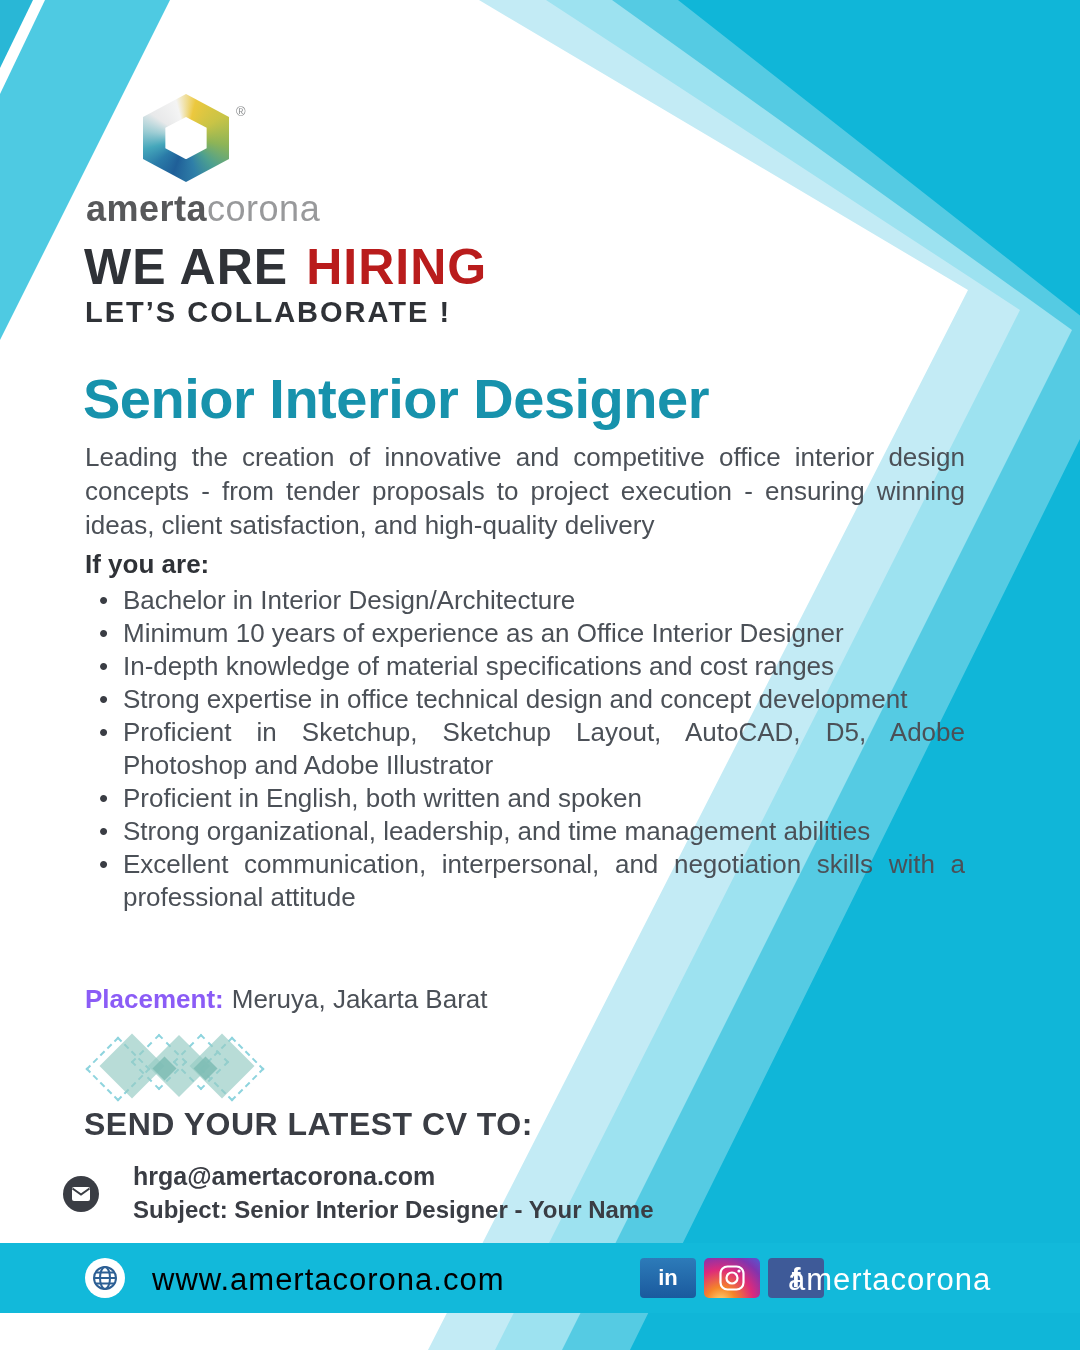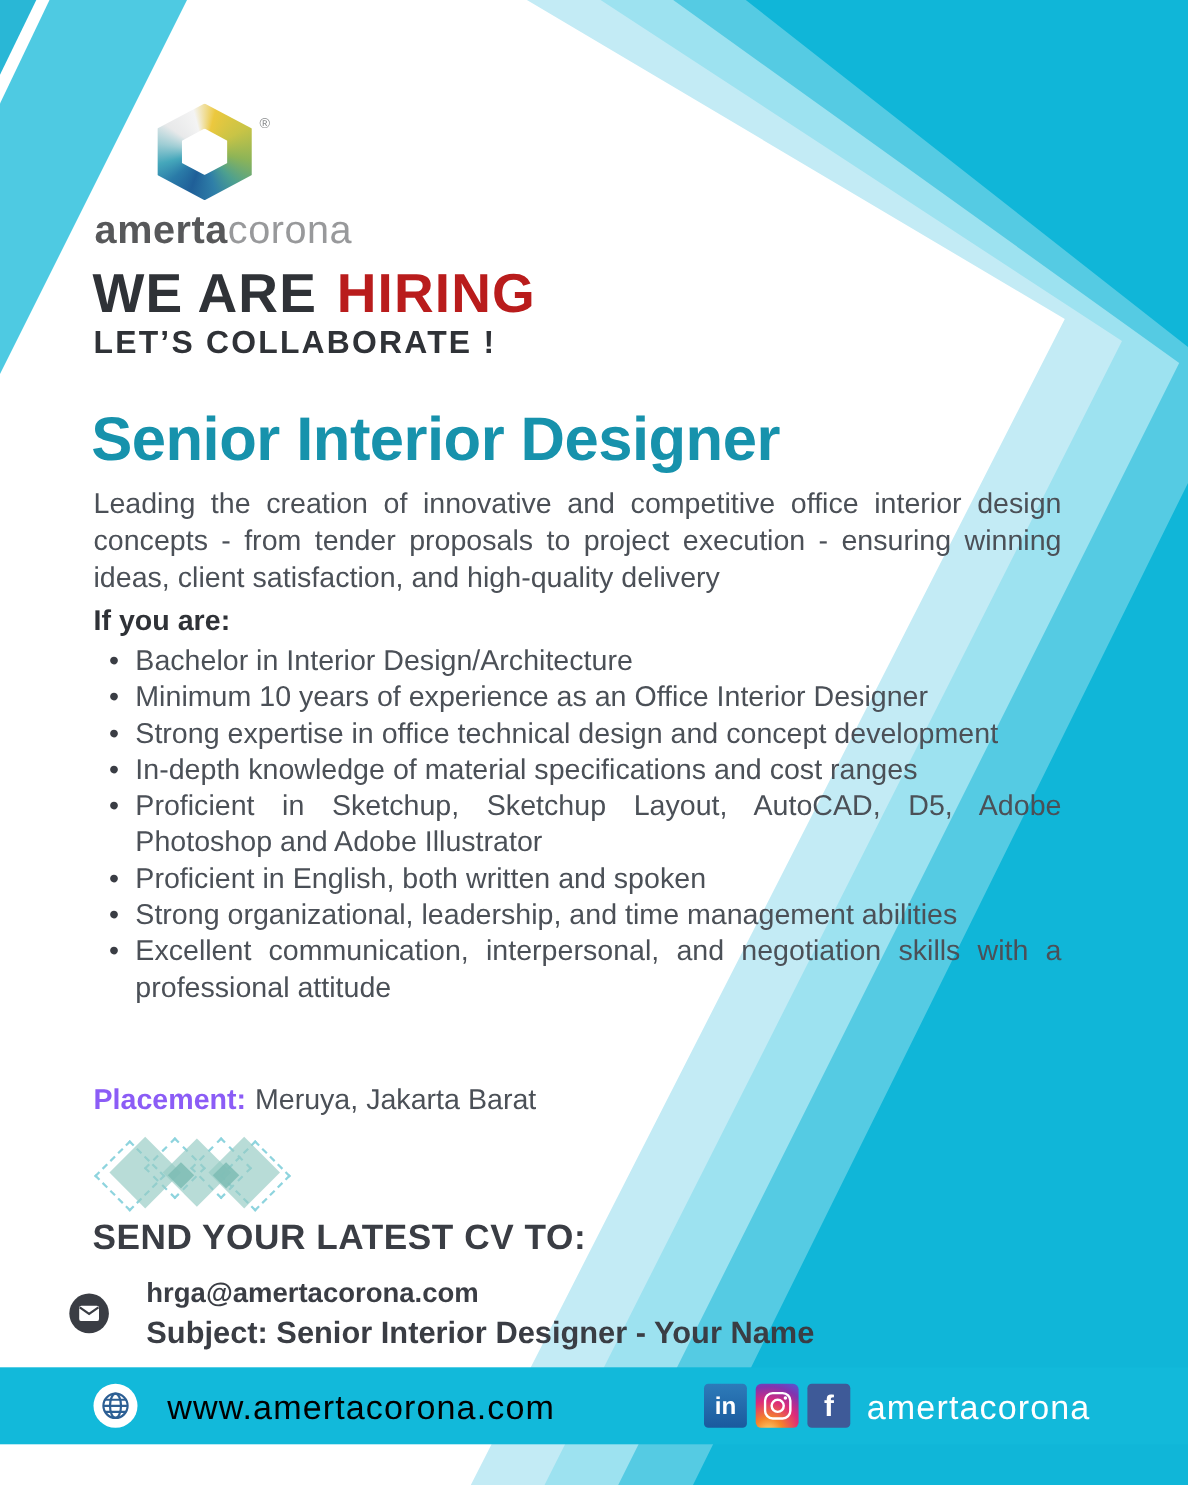--- a/index.html
+++ b/index.html
@@ -62,31 +62,31 @@
   .dia.line { border:2px dashed #8ed4de; background:transparent; }
 
   
   .cv-heading { position:absolute; left:84px; top:1106px; z-index:2;
     font-size:32px; font-weight:700; letter-spacing:.5px; color:#3a3d44; }
   .mail-badge { position:absolute; left:63px; top:1176px; width:36px; height:36px; z-index:2;
     background:#3a3d44; border-radius:50%; display:flex; align-items:center; justify-content:center; }
   .cv-email { position:absolute; left:133px; top:1162px; z-index:2;
     font-size:25px; font-weight:700; color:#3a3d44; }
   .cv-subject { position:absolute; left:133px; top:1196px; z-index:2;
-    font-size:28px; font-weight:700; color:#3a3d44; }
+    font-size:24px; font-weight:700; color:#3a3d44; }
 
   
   .footer-bar { position:absolute; left:0; top:1243px; width:1080px; height:70px;
     background:#12b9da; z-index:1; }
   .globe-badge { position:absolute; left:85px; top:1258px; width:40px; height:40px; z-index:2;
     background:#ffffff; border-radius:50%; display:flex; align-items:center; justify-content:center; }
   .site-text { position:absolute; left:152px; top:1262px; z-index:2;
     font-size:31px; font-weight:400; letter-spacing:1px; color:#000000; }
   .social { position:absolute; left:640px; top:1258px; z-index:2; display:flex; align-items:center; gap:8px; }
-  .social .sq { width:39px; height:40px; border-radius:5px; display:flex; align-items:center;
+  .social .sq { width:56px; height:40px; border-radius:5px; display:flex; align-items:center;
     justify-content:center; font-weight:700; color:#fff; }
   .sq.li { background:linear-gradient(180deg,#2d7bb9,#1a5a9e); font-size:22px; border-radius:4px; }
   .sq.ig { background:radial-gradient(circle at 30% 110%, #ffd776 0%, #f58529 25%, #dd2a7b 55%, #8134af 80%, #515bd4 100%); }
   .sq.fb { background:#3e5a98; font-size:27px; border-radius:4px; }
   .handle-text { position:absolute; left:788px; top:1262px; z-index:2;
     font-size:31px; letter-spacing:1px; color:#ffffff; }
 </style>
 </head>
 <body>
 
@@ -115,22 +115,22 @@
   </div>
   <div class="tagline">LET’S COLLABORATE !</div>
 
   <h1 class="job-title">Senior Interior Designer</h1>
   <p class="job-summary">Leading the creation of innovative and competitive office interior design concepts - from tender proposals to project execution - ensuring winning ideas, client satisfaction, and high-quality delivery</p>
 
   <div class="req-heading">If you are:</div>
   <ul class="req-list">
     <li>Bachelor in Interior Design/Architecture</li>
     <li>Minimum 10 years of experience as an Office Interior Designer</li>
+    <li>In-depth knowledge of material specifications and cost ranges</li>
     <li>Strong expertise in office technical design and concept development</li>
-    <li>In-depth knowledge of material specifications and cost ranges</li>
     <li>Proficient in Sketchup, Sketchup Layout, AutoCAD, D5, Adobe Photoshop and Adobe Illustrator</li>
     <li>Proficient in English, both written and spoken</li>
     <li>Strong organizational, leadership, and time management abilities</li>
     <li>Excellent communication, interpersonal, and negotiation skills with a professional attitude</li>
   </ul>
 
   <div class="placement">
     <span class="lbl">Placement:</span><span>Meruya, Jakarta Barat</span>
   </div>
 

